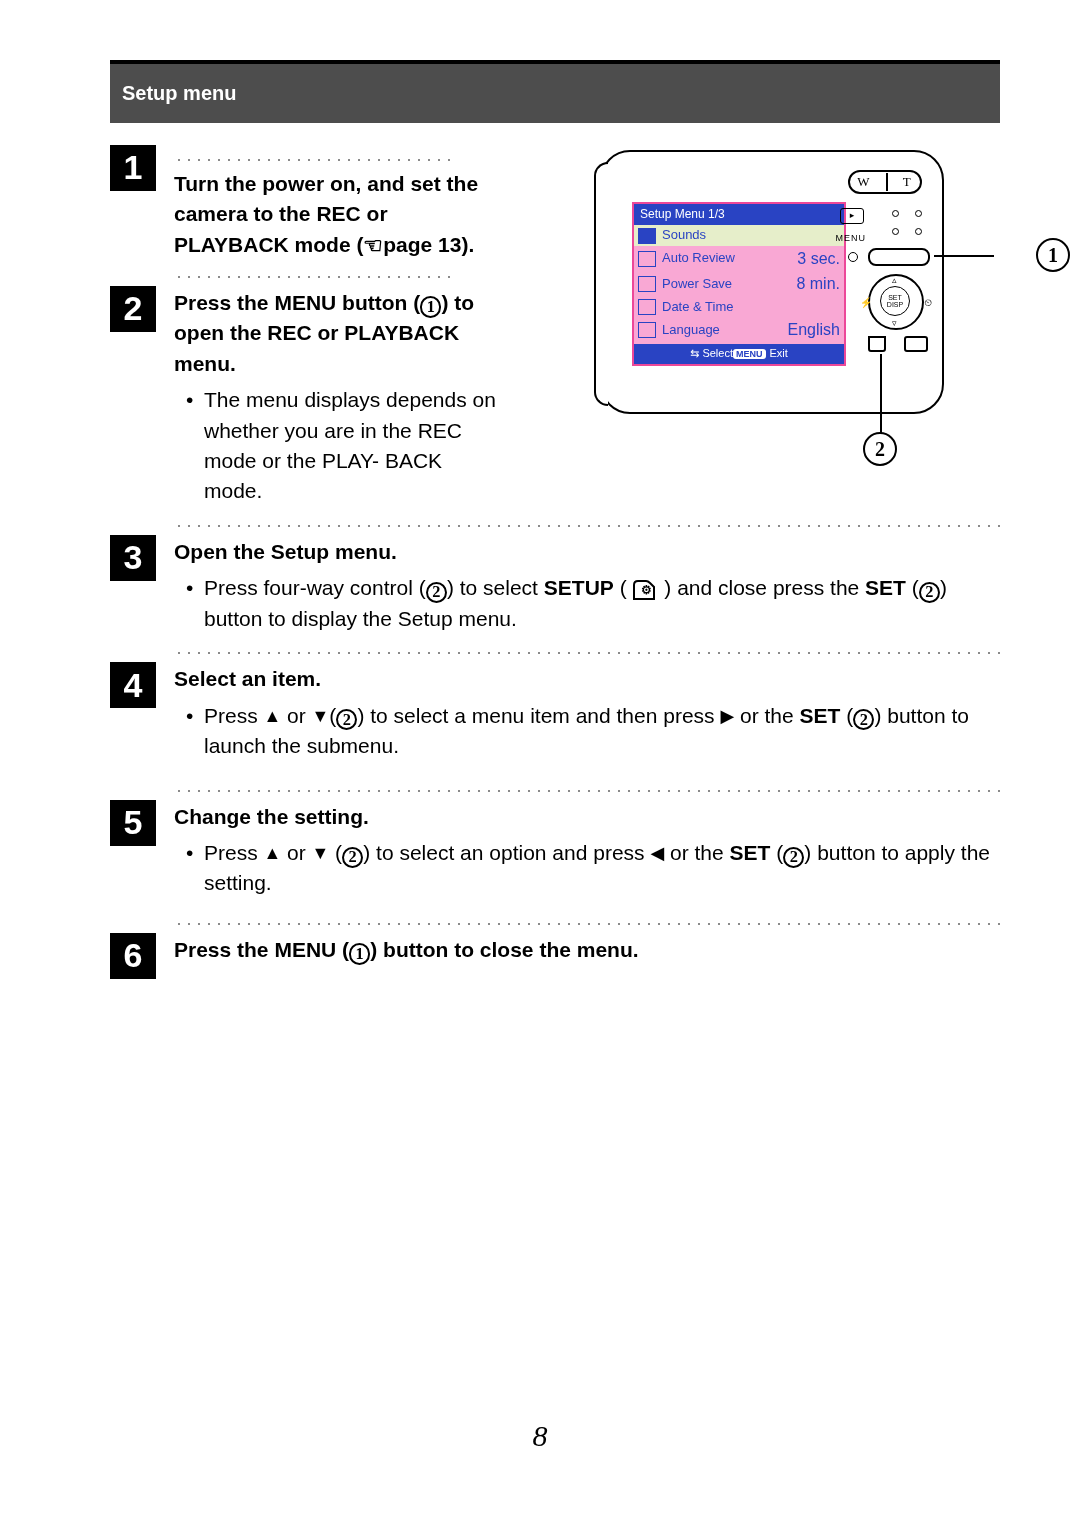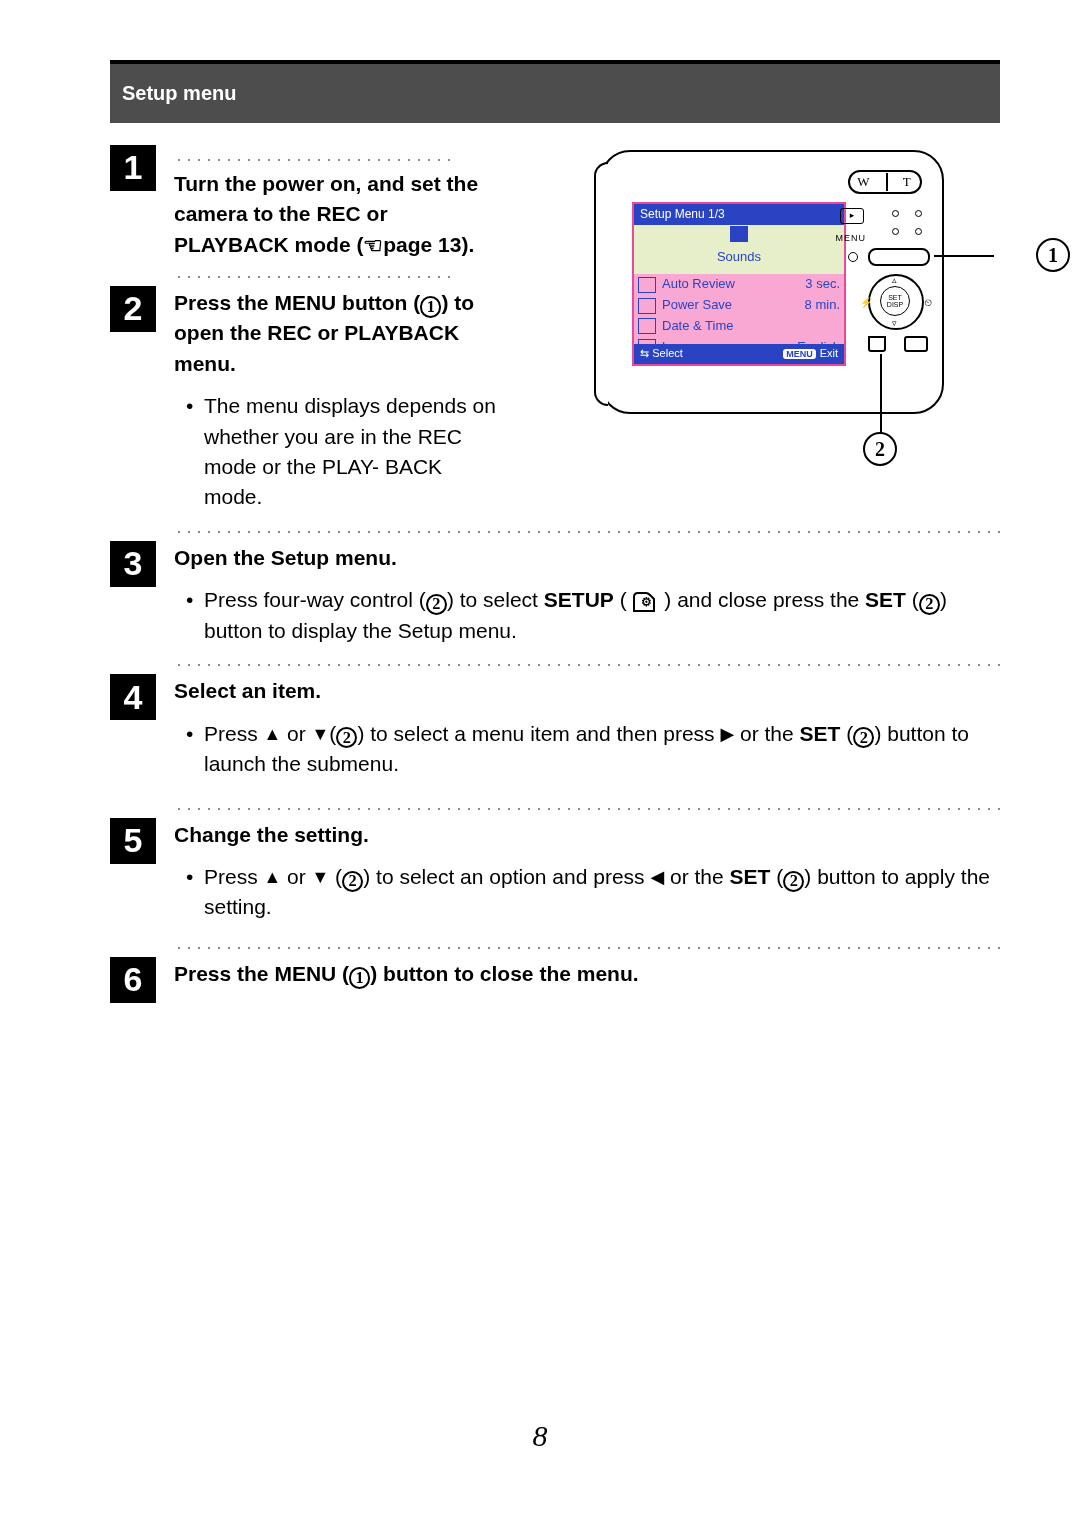--- a/index.html
+++ b/index.html
@@ -69,21 +69,21 @@
     background-repeat: repeat-x;
     background-position: left center;
     margin: 8px 0 4px 0;
   }
   .dots.long {
     margin-left: 64px;
   }
   ul.bullets {
     list-style: none;
     padding: 0 0 0 30px;
-    margin: 12px 0 0 0;
+    margin: 6px 0 0 0;
   }
   ul.bullets > li {
     position: relative;
     margin: 4px 0;
   }
   ul.bullets > li::before {
     content: "•";
     position: absolute;
     left: -18px;
     top: 0;
@@ -146,36 +146,35 @@
     padding: 1px 4px;
     gap: 6px;
   }
   .screen-row .ico {
     width: 16px; height: 14px;
     border: 1px solid #2943c3;
     display: inline-block;
   }
   .screen-row.hi {
     background: #e6eeca;
-    flex-direction: column;
   }
   .screen-row.hi .ico {
     background: #2943c3;
   }
   .val {
     margin-left: auto;
     color: #2943c3;
-    font-size: 13px;
+    font-size: 16px;
   }
   .screen-bottom {
     background: #2943c3;
     color: #fff;
     font-size: 11px;
     display: flex;
-    justify-content: space-between;
+    justify-content: center;
     padding: 2px 6px;
     position: absolute;
     left: 0; right: 0; bottom: 0;
   }
   .screen-bottom .exit-badge {
     background: #fff;
     color: #2943c3;
     border-radius: 3px;
     padding: 0 3px;
     margin-right: 4px;

